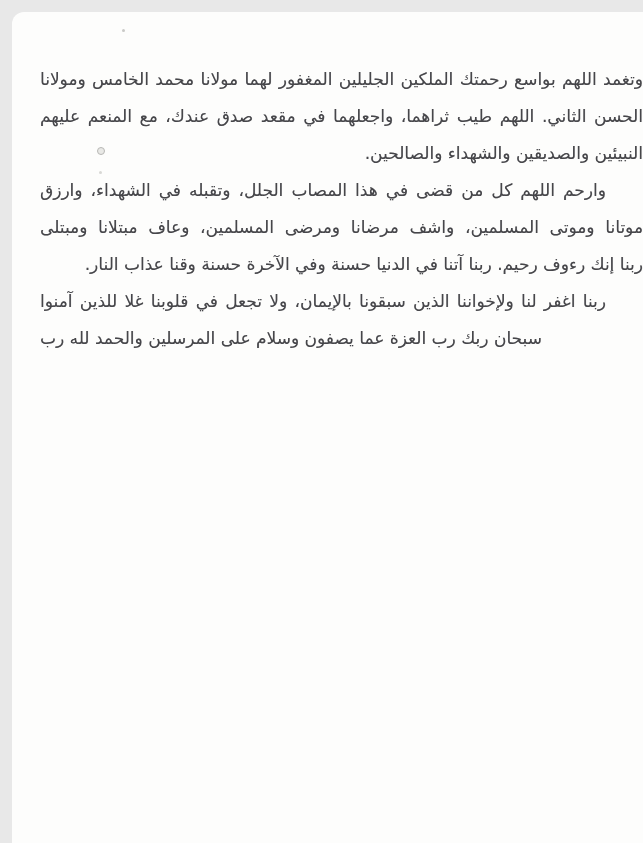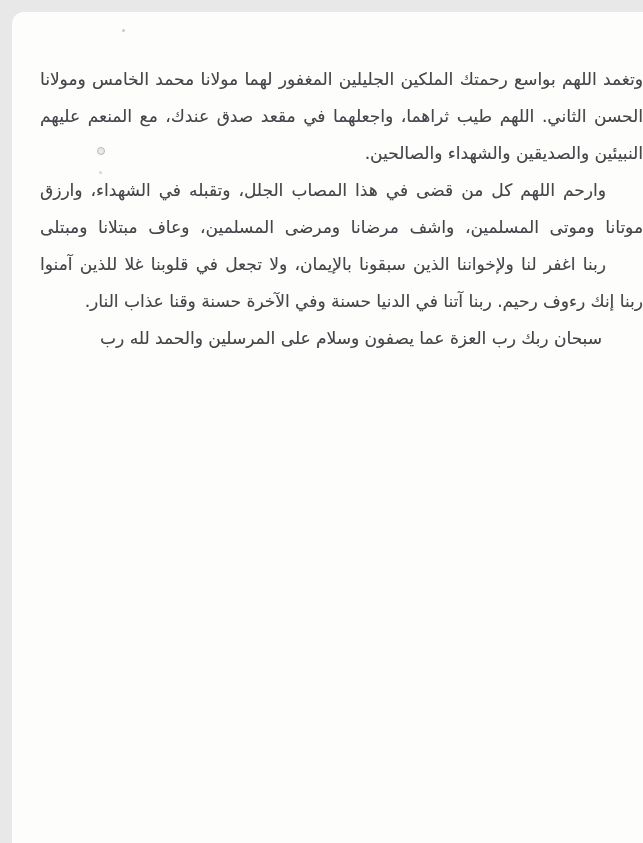--- a/index.html
+++ b/index.html
@@ -33,21 +33,21 @@
     overflow: hidden;
     white-space: normal;
   }
   
   .just {
     text-align: justify;
     text-align-last: justify;
   }
   
   .end {
-    text-align: right;
+    text-align: left;
     text-align-last: right;
   }
   
   .indent {
     padding-right: 37px;
   }
   .indent-lg {
     padding-right: 41px;
   }
   
@@ -90,18 +90,18 @@
   <span class="speck speck-dot-1"></span>
   <span class="speck speck-ring"></span>
   <span class="speck speck-dot-2"></span>
 
   <div class="text-block" dir="rtl">
     <div class="line just">وتغمد اللهم بواسع رحمتك الملكين الجليلين المغفور لهما مولانا محمد الخامس ومولانا</div>
     <div class="line just">الحسن الثاني. اللهم طيب ثراهما، واجعلهما في مقعد صدق عندك، مع المنعم عليهم من</div>
     <div class="line end">النبيئين والصديقين والشهداء والصالحين.</div>
     <div class="line just indent">وارحم اللهم كل من قضى في هذا المصاب الجلل، وتقبله في الشهداء، وارزق أهلهم</div>
     <div class="line just">موتانا وموتى المسلمين، واشف مرضانا ومرضى المسلمين، وعاف مبتلانا ومبتلى المسلمين.</div>
+    <div class="line end">ربنا إنك رءوف رحيم. ربنا آتنا في الدنيا حسنة وفي الآخرة حسنة وقنا عذاب النار.</div>
     <div class="line just indent">ربنا اغفر لنا ولإخواننا الذين سبقونا بالإيمان، ولا تجعل في قلوبنا غلا للذين آمنوا</div>
-    <div class="line end">ربنا إنك رءوف رحيم. ربنا آتنا في الدنيا حسنة وفي الآخرة حسنة وقنا عذاب النار.</div>
     <div class="line end indent-lg">سبحان ربك رب العزة عما يصفون وسلام على المرسلين والحمد لله رب العالمين.</div>
   </div>
 
 </div>
 
 </body></html>

